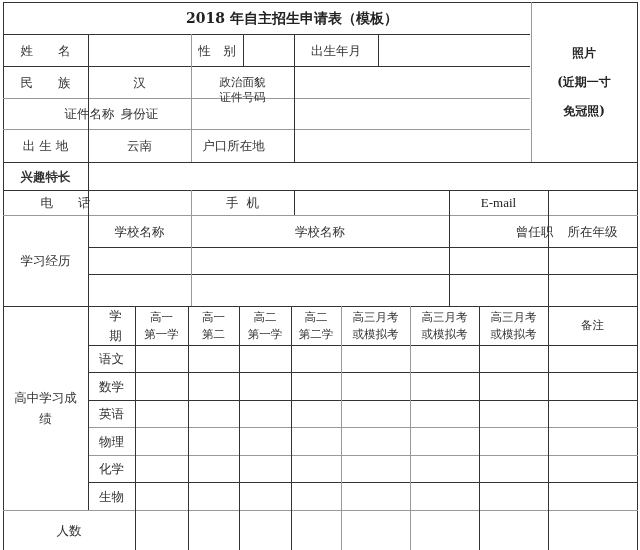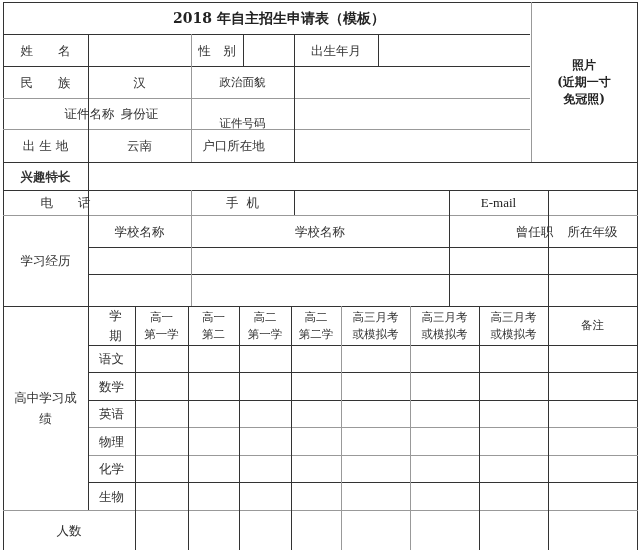--- a/index.html
+++ b/index.html
@@ -5,21 +5,21 @@
   html, body { margin:0; padding:0; background:#fff; }
   body { width:640px; height:550px; position:relative; overflow:hidden;
          font-family:"DejaVu Sans", "Liberation Sans", sans-serif; color:#333; }
   .c { position:absolute; box-sizing:border-box; display:flex; align-items:center; justify-content:center;
        text-align:center; font-size:12.5px; line-height:17px; }
   .hl { position:absolute; height:0; border-top:1px solid #333; }
   .vl { position:absolute; width:0; border-left:1px solid #333; }
   .g { border-color:#999 !important; }
   .title { font-family:"DejaVu Serif", "Liberation Serif", serif; font-weight:bold; font-size:14px; color:#222; }
   .serif { font-family:"Liberation Serif", "DejaVu Serif", serif; font-size:13px; color:#222; }
-  .bold { font-weight:bold; font-family:"DejaVu Serif", "Liberation Serif", serif; font-size:12px; color:#222; }
+  .bold { font-weight:bold; font-family:"DejaVu Serif", "Liberation Serif", serif; font-size:12px; color:#222;gap:12px; }
   .small { font-size:11.5px; }
 </style>
 </head>
 <body>
 
 <div class="hl" style="left:3px;top:2px;width:635px;"></div>
 <div class="vl" style="left:3px;top:2px;height:548px;"></div>
 <div class="vl" style="left:637px;top:2px;height:548px;"></div>
 
 <div class="hl" style="left:3px;top:34px;width:527px;"></div>
@@ -56,42 +56,42 @@
 <div class="vl" style="left:88px;top:306px;height:204px;"></div>
 <div class="vl" style="left:135px;top:306px;height:244px;"></div>
 <div class="vl" style="left:188px;top:306px;height:244px;"></div>
 <div class="vl" style="left:239px;top:306px;height:244px;"></div>
 <div class="vl" style="left:291px;top:306px;height:244px;"></div>
 <div class="vl g" style="left:341px;top:306px;height:244px;"></div>
 <div class="vl g" style="left:410px;top:306px;height:244px;"></div>
 <div class="vl" style="left:479px;top:306px;height:244px;"></div>
 <div class="vl" style="left:548px;top:306px;height:244px;"></div>
 
-<div class="c title" style="left:3px;top:2px;width:528px;height:32px;padding-left:24px;">2018 年自主招生申请表（模板）</div>
+<div class="c title" style="left:16px;top:2px;width:528px;height:32px;padding-left:24px;">2018 年自主招生申请表（模板）</div>
 <div class="c bold" style="left:531px;top:2px;width:106px;height:160px;flex-direction:column;">
   <span>照片</span>
   <span>(近期一寸</span>
   <span>免冠照)</span>
 </div>
 
 <div class="c" style="left:3px;top:34px;width:85px;height:32px;white-space:pre;">姓　　名</div>
 <div class="c" style="left:88px;top:34px;width:103px;height:32px;"></div>
 <div class="c" style="left:191px;top:34px;width:52px;height:32px;white-space:pre;">性　别</div>
 <div class="c" style="left:243px;top:34px;width:51px;height:32px;"></div>
 <div class="c" style="left:294px;top:34px;width:84px;height:32px;">出生年月</div>
 <div class="c" style="left:378px;top:34px;width:153px;height:32px;"></div>
 
 <div class="c" style="left:3px;top:66px;width:85px;height:32px;white-space:pre;">民　　族</div>
 <div class="c" style="left:88px;top:66px;width:103px;height:32px;">汉</div>
 <div class="c small" style="left:191px;top:66px;width:103px;height:32px;">政治面貌</div>
 <div class="c" style="left:294px;top:66px;width:237px;height:32px;"></div>
 
 <div class="c" style="left:3px;top:98px;width:85px;height:31px;margin-left:44px;">证件名称</div>
 <div class="c" style="left:88px;top:98px;width:103px;height:31px;">身份证</div>
-<div class="c small" style="left:191px;top:108px;width:103px;height:31px;">证件号码</div>
+<div class="c small" style="left:191px;top:82px;width:103px;height:31px;">证件号码</div>
 <div class="c" style="left:294px;top:98px;width:237px;height:31px;"></div>
 
 <div class="c" style="left:3px;top:129px;width:85px;height:33px;white-space:pre;">出 生 地</div>
 <div class="c" style="left:88px;top:129px;width:103px;height:33px;">云南</div>
 <div class="c" style="left:182px;top:129px;width:103px;height:33px;text-align:center;">户口所在地</div>
 <div class="c" style="left:294px;top:129px;width:237px;height:33px;"></div>
 
 <div class="c" style="left:3px;top:162px;width:85px;height:28px;font-weight:bold;">兴趣特长</div>
 <div class="c" style="left:88px;top:162px;width:549px;height:28px;"></div>
 

